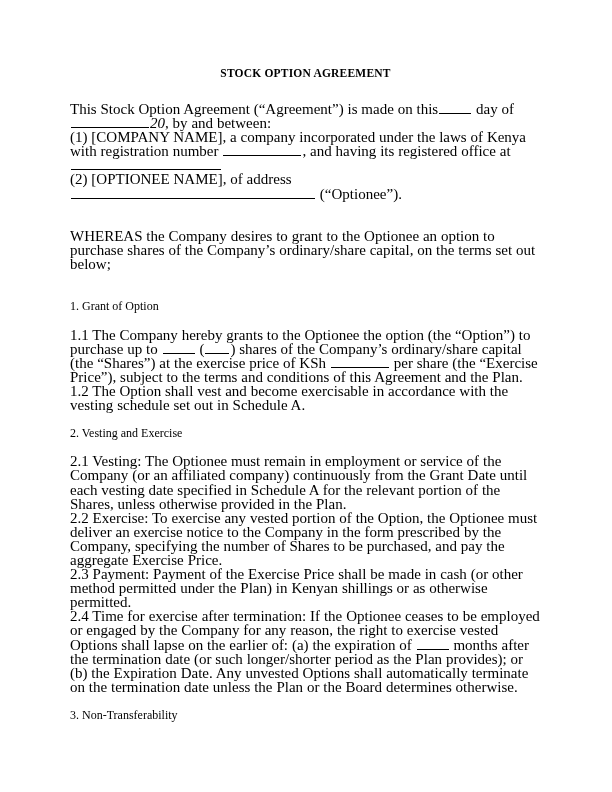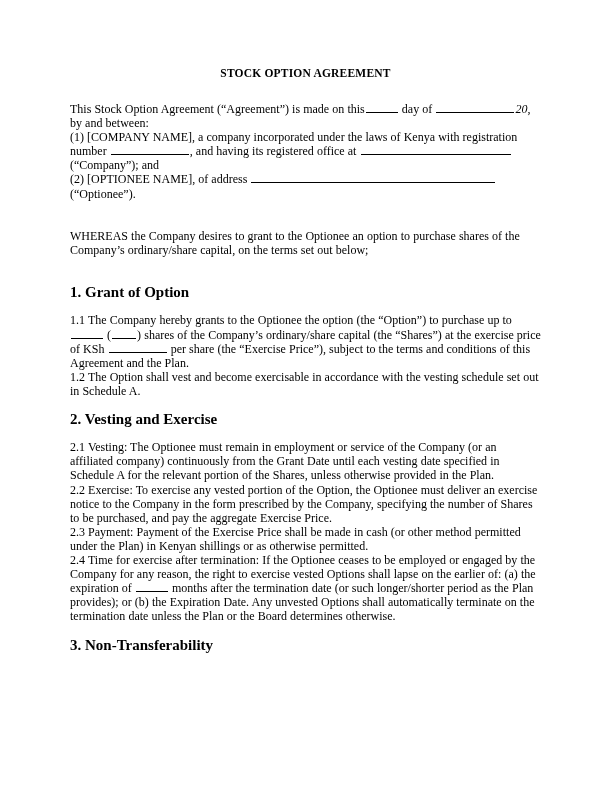--- a/index.html
+++ b/index.html
@@ -24,32 +24,32 @@
   }
   .doc-title {
     text-align: center;
     font-size: 11.5px;
     font-weight: bold;
     letter-spacing: 0.2px;
     margin: 0 0 22px 0;
     line-height: 14px;
   }
   .para {
-    font-size: 12px;
+    font-size: 15px;
     line-height: 14.1px;
     margin: 0;
     text-align: left;
     word-spacing: 0.1px;
   }
   .gap {
     height: 14.1px;
   }
   .section-head {
-    font-size: 15px;
-    font-weight: bold;
+    font-size: 12px;
+    font-weight: normal;
     line-height: 14.1px;
     margin: 0;
   }
   .blank {
     display: inline-block;
     border-bottom: 1px solid #000;
     vertical-align: baseline;
     height: 9px;
     margin: 0 1px;
   }
@@ -65,21 +65,20 @@
 <body>
 
 <div class="page">
 
   <h1 class="doc-title">STOCK OPTION AGREEMENT</h1>
 
   <p class="para"><span>This Stock Option Agreement (“Agreement”) is made on this</span><span class="blank b-sm"></span> <span>day of</span> <span class="blank b-lg"></span><span class="ital">20</span><span>, by and between:</span></p>
 
   <p class="para"><span>(1) [COMPANY NAME], a company incorporated under the laws of Kenya with registration number</span> <span class="blank b-lg"></span><span>, and having its registered office at</span> <span class="blank b-xl"></span></p>
 
-  <p class="para">(“Company”); and</p>
 
   <p class="para"><span>(2) [OPTIONEE NAME], of address</span> <span class="blank b-xxl"></span> <span>(“Optionee”).</span></p>
 
   <div class="gap"></div>
 
 
   <div class="gap"></div>
 
   <p class="para">WHEREAS the Company desires to grant to the Optionee an option to purchase shares of the Company’s ordinary/share capital, on the terms set out below;</p>
 

